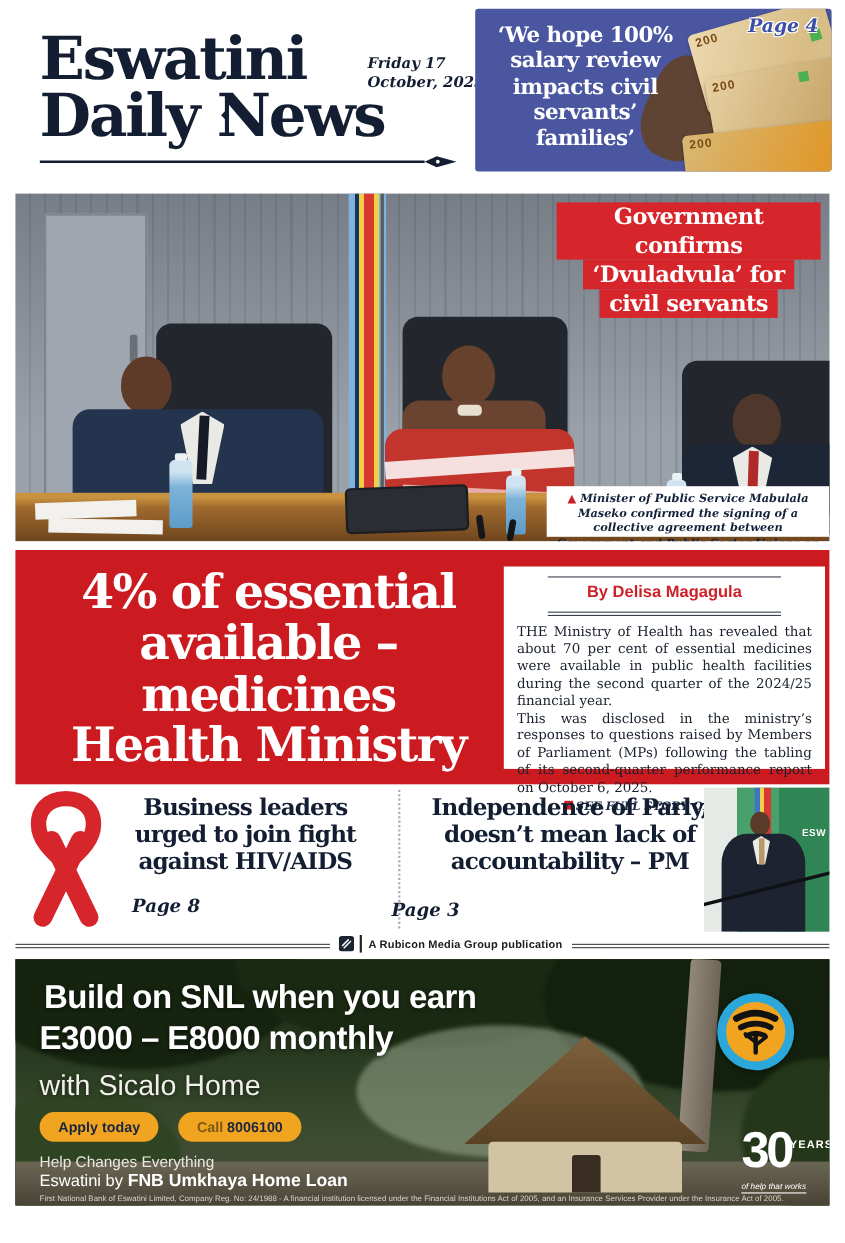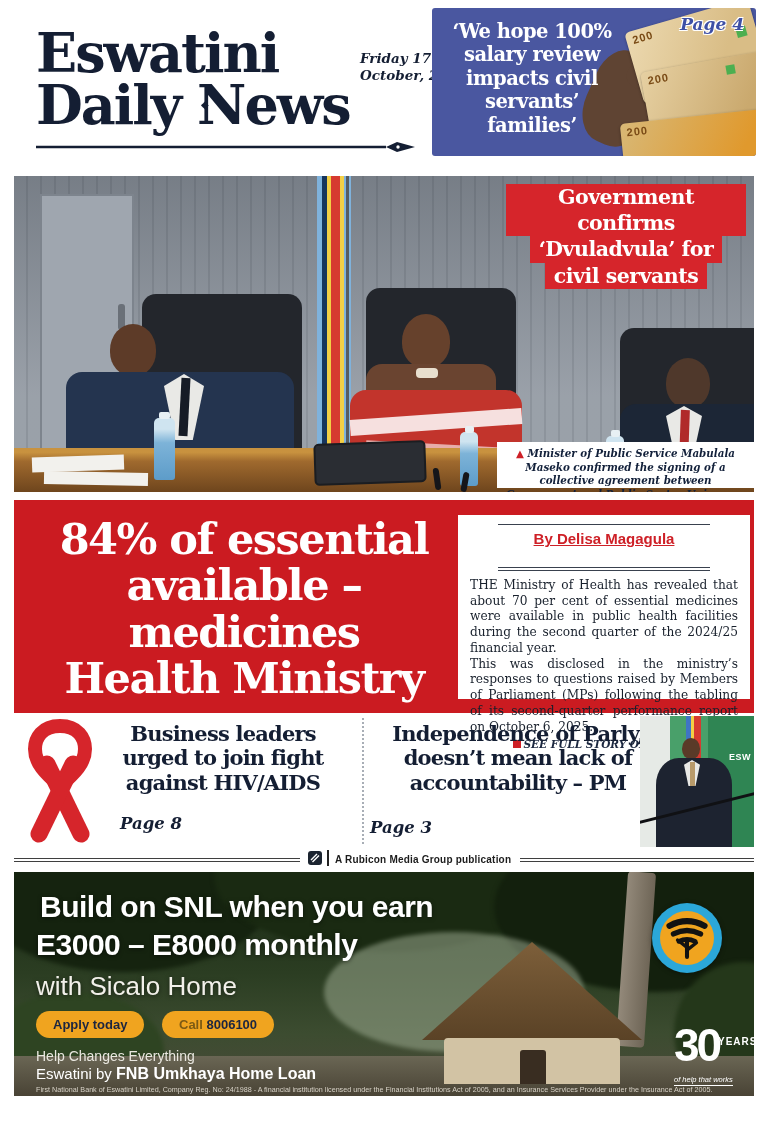--- a/index.html
+++ b/index.html
@@ -8,21 +8,21 @@
           font-family:"Liberation Sans", sans-serif; }
   .abs { position:absolute; }
   .serif { font-family:"DejaVu Serif", serif; }
 
   
   .mast-title { left:36px; top:28px; color:#141e33; font-weight:700; font-size:54px;
                 line-height:0.96; letter-spacing:-2px; }
   .mast-title span { display:block; }
   .mast-emblem { left:201px; top:99px; font-size:10px; color:#141e33; z-index:3; }
   .mast-date { left:334px; top:50px; color:#141e33; font-style:italic; font-size:13.5px;
-               font-weight:700; line-height:1.25;margin-left:26px; }
+               font-weight:700; line-height:1.25; }
   .mast-rule { left:36px; top:140px; }
 
   
   .promo { left:432px; top:8px; width:324px; height:148px; background:#4a57a0; overflow:hidden;
            border-radius:3px; }
   .promo-text { left:8px; top:12px; width:184px; text-align:center; color:#ffffff;
                 font-weight:700; font-size:19.5px; line-height:1.2; letter-spacing:-0.5px; }
   .promo-text span { display:block; }
   .promo-page { right:12px; top:6px; font-style:italic; font-weight:700; font-size:17px;
                 color:#3d4fa5; z-index:5;
@@ -67,21 +67,21 @@
                    color:#12203a; text-align:center; font-weight:700; }
   .cap-tri { color:#ce2027; font-style:normal; }
 
   
   .lead { left:14px; top:500px; width:740px; height:213px; background:#cb1b21; }
   .lead-head { left:8px; top:16px; width:444px; text-align:center; color:#ffffff; font-weight:700;
                font-size:43px; line-height:1.08; letter-spacing:-1.5px; }
   .lead-head span { display:block; }
   .card { left:444px; top:15px; width:292px; height:184px; background:#ffffff; }
   .card-rule { width:212px; margin:9px auto 0; border-top:1.5px solid #39414e; }
-  .card-byline { text-align:center; color:#ce2027; font-weight:700; font-size:15px; margin:5px 0 20px;text-decoration:underline; }
+  .card-byline { text-align:center; color:#ce2027; font-weight:700; font-size:15px; margin:5px 0 9px; }
   .card-rule2 { width:212px; margin:0 auto; height:4px; border-top:1px solid #39414e;
                 border-bottom:1px solid #39414e; }
   .card-body { padding:7px 12px 0; font-family:"DejaVu Serif", serif; font-size:12.2px;
                line-height:1.29; text-align:justify; color:#18202c; }
   .see-more { text-align:center; margin-top:3px; font-family:"DejaVu Serif", serif;
               font-style:italic; font-weight:700; font-size:10.5px; color:#1c2840; }
   .see-mark { display:inline-block; width:8px; height:8px; background:#ce2027; margin-right:3px; }
 
   
   .teaser-headline { text-align:center; color:#141e33; font-weight:700; font-size:21px;
@@ -237,21 +237,21 @@
     </div>
 
     <div class="abs photo-caption serif">
       <span class="cap-tri">▲</span>
       <span>Minister of Public Service Mabulala Maseko confirmed the signing of a collective agreement between Government and Public Sector Unions on the salary increment for Civil Servants.</span>
     </div>
   </div>
 
   <div class="abs lead">
     <div class="abs lead-head serif">
-      <span>84% of essential</span>
+      <span>4% of essential</span>
       <span>available –</span>
       <span>medicines</span>
       <span>Health Ministry</span>
     </div>
     <div class="abs card">
       <div class="card-rule"></div>
       <div class="card-byline">By Delisa Magagula</div>
       <div class="card-rule2"></div>
       <div class="card-body">
         <p>THE Ministry of Health has revealed that about 70 per cent of essential medicines were available in public health facilities during the second quarter of the 2024/25 financial year.</p>
@@ -277,21 +277,21 @@
   </div>
   <div class="abs page-ref serif" style="left:120px;top:814px;">Page 8</div>
 
   <div class="abs t-divider"></div>
 
   <div class="abs teaser-headline serif" style="left:370px;top:722px;width:296px;">
     <span>Independence of Parly,</span>
     <span>doesn’t mean lack of</span>
     <span>accountability – PM</span>
   </div>
-  <div class="abs page-ref serif" style="left:370px;top:818px;">Page 3</div>
+  <div class="abs page-ref serif" style="left:356px;top:818px;">Page 3</div>
 
   <div class="abs pm-photo">
     <div class="abs pm-flag"></div>
     <div class="abs pm-esw">ESW</div>
     <div class="head" style="left:42px;top:22px;width:18px;height:21px;background:#5a3a28;"></div>
     <div class="torso" style="left:16px;top:42px;width:76px;height:89px;background:#1d2330;border-radius:30% 30% 0 0;"></div>
     <div class="shirt" style="left:44px;top:44px;width:16px;height:26px;"></div>
     <div class="tie" style="left:50px;top:46px;width:5px;height:24px;background:#b89a6a;"></div>
     <div class="abs pm-mic"></div>
   </div>

